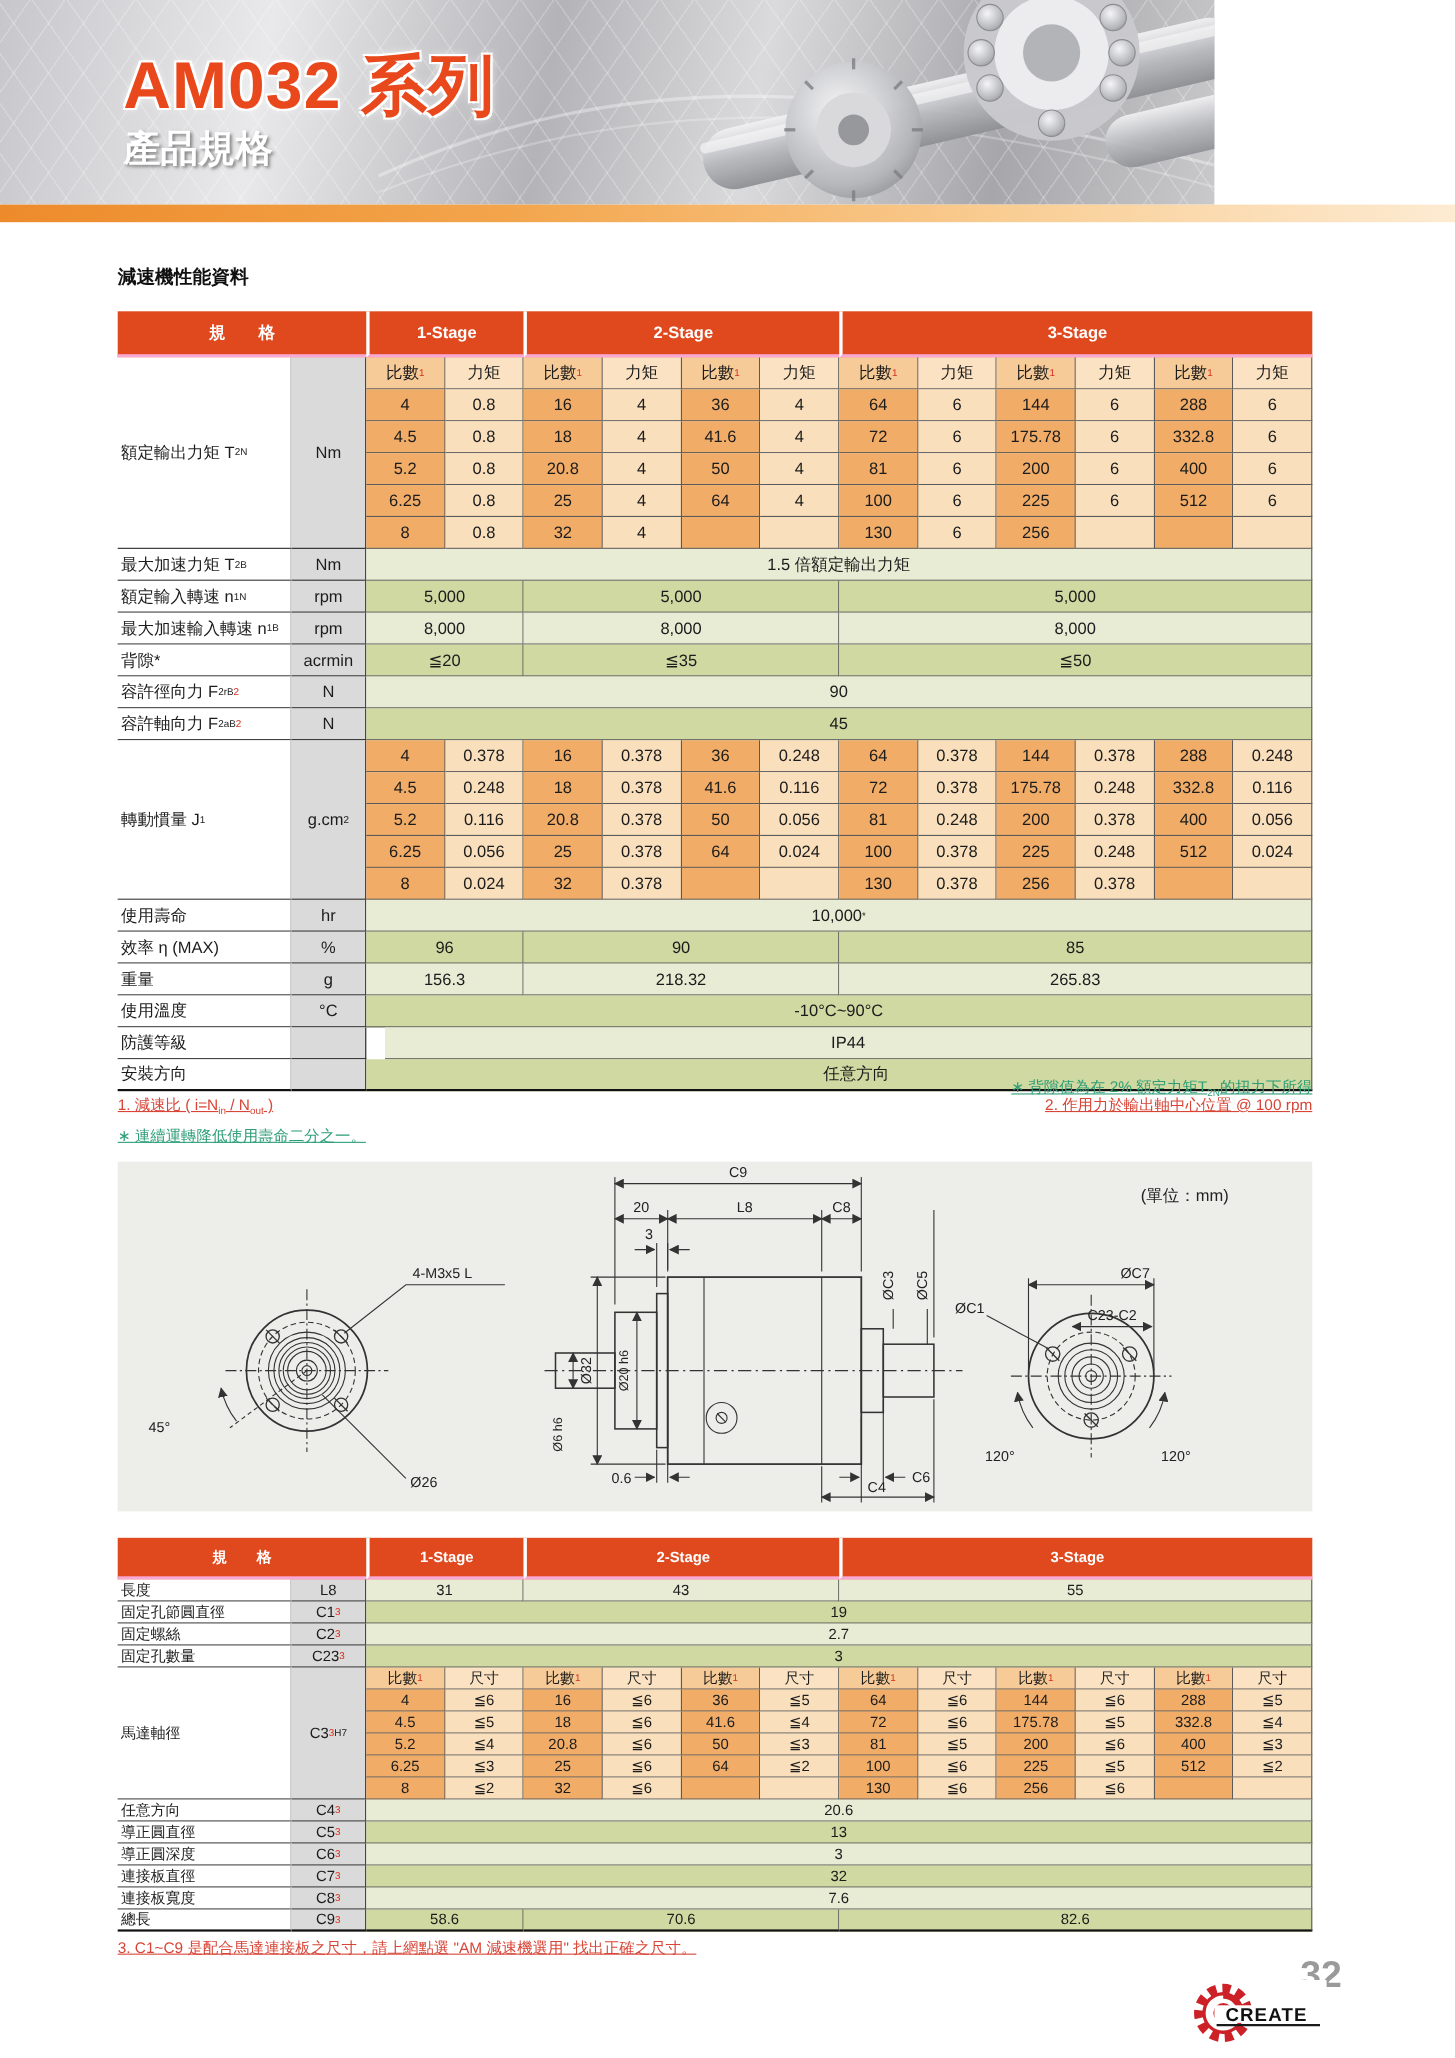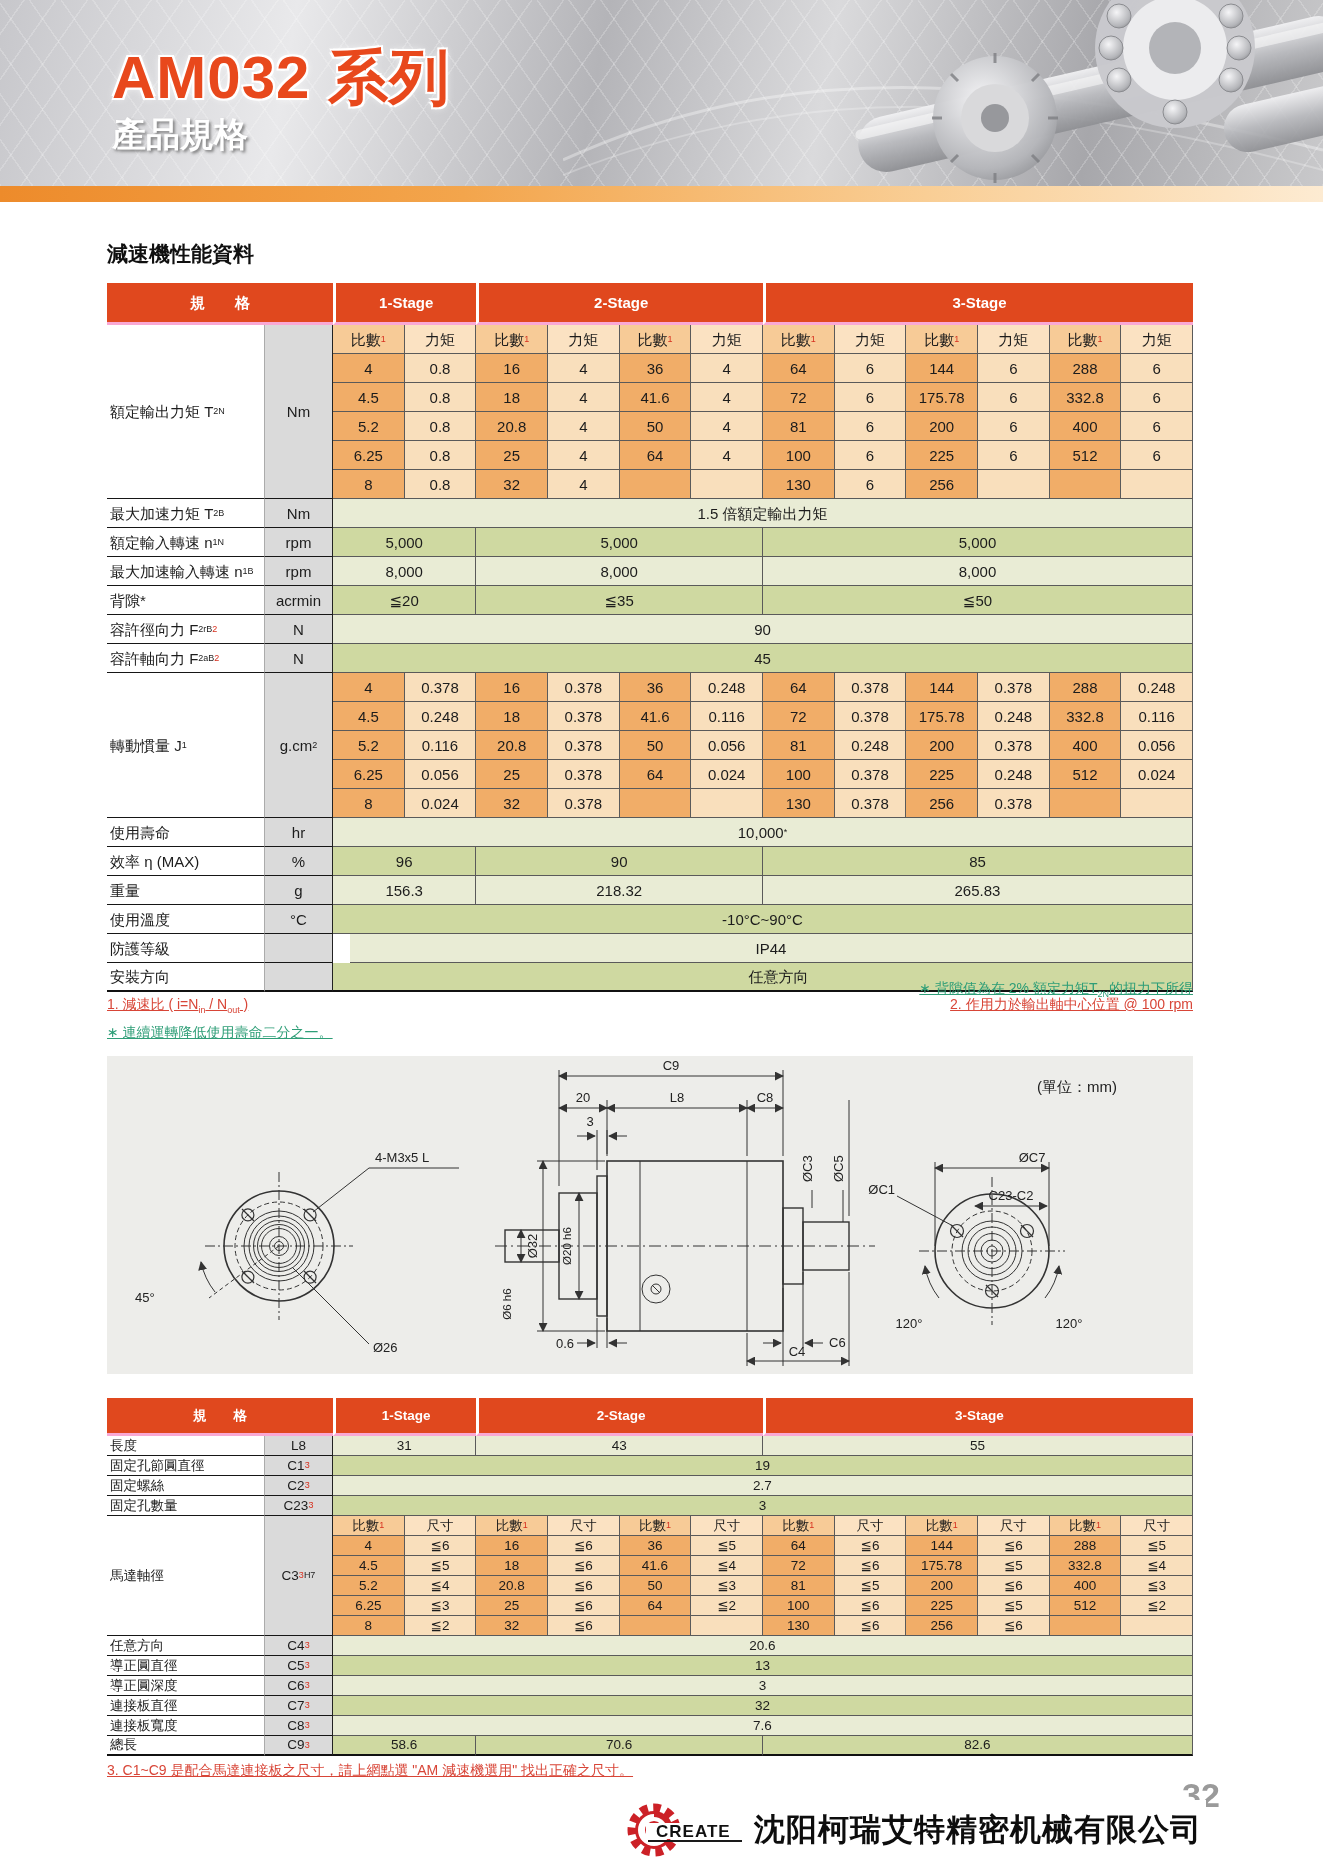--- a/index.html
+++ b/index.html
@@ -1,34 +1,34 @@
 <!DOCTYPE html>
 <html><head>
 <meta charset="utf-8">
 <style>
   html,body{margin:0;padding:0;background:#fff;}
   .page{position:relative;width:1323px;height:1871px;background:#fff;overflow:hidden;
         font-family:"Liberation Sans","DejaVu Sans",sans-serif;color:#1c1c1c;}
 
   
-  .banner{position:absolute;left:0;top:0;width:1323px;height:186px;
+  .banner{position:absolute;left:0;top:0;width:1104px;height:186px;
     background:linear-gradient(100deg,#c7c7cb 0%,#e9e9eb 22%,#b4b4b8 45%,#dadadc 62%,#a7a7ab 82%,#c9c9cb 100%);}
   .banner .mesh{position:absolute;inset:0;
     background:repeating-linear-gradient(55deg,rgba(255,255,255,.20) 0 1.5px,transparent 1.5px 26px),
                repeating-linear-gradient(-55deg,rgba(255,255,255,.20) 0 1.5px,transparent 1.5px 26px);}
   .banner-art{position:absolute;right:0;top:0;}
   .series-title{position:absolute;left:112px;top:38px;font-size:60px;font-weight:bold;color:#E8481C;letter-spacing:1px;
     text-shadow:-2px -2px 0 #fff,2px -2px 0 #fff,-2px 2px 0 #fff,2px 2px 0 #fff,0 0 9px rgba(255,255,255,.9);}
   .sub-title{position:absolute;left:112px;top:112px;font-size:34px;font-weight:bold;color:#fff;
     text-shadow:2px 2px 3px rgba(96,96,96,.75);}
   .orange-strip{position:absolute;left:0;top:186px;width:1323px;height:16px;
     background:linear-gradient(90deg,#ED8B2B 0%,#F3A54C 35%,#F9CE95 70%,#FDEBD2 100%);}
 
   
-  .sec-title{position:absolute;left:107px;top:240px;font-size:21px;font-weight:bold;color:#101010;}
+  .sec-title{position:absolute;left:107px;top:240px;font-size:17px;font-weight:bold;color:#101010;}
   .fn{position:absolute;font-size:14px;white-space:nowrap;text-decoration:underline;}
   .fn.red{color:#D84537;}
   .fn.green{color:#2E9E77;}
   sub{font-size:9px;} sup{font-size:9px;}
   .rsup{color:#D6301F;font-size:9px;}
 
   
   .tbl{position:absolute;left:107px;width:1086px;display:grid;
        grid-template-columns:158px 68px repeat(12,1fr);}
   .perf{top:283px;grid-template-rows:42px repeat(23,29px);}
@@ -579,16 +579,15 @@
           <circle cx="30" cy="28" r="21" fill="none" stroke="#CC2127" stroke-width="11" stroke-dasharray="7 5.2"></circle>
           <circle cx="30" cy="28" r="19" fill="#CC2127"></circle>
           <circle cx="30" cy="28" r="13" fill="#ffffff"></circle>
           <circle cx="30" cy="28" r="9" fill="#CC2127"></circle>
           <rect x="22" y="21" width="98" height="16" fill="#ffffff"></rect>
           <path d="M30,14 A14 14 0 1 0 44,28" fill="none" stroke="#ffffff" stroke-width="4"></path>
           <line x1="24" y1="39" x2="118" y2="39" stroke="#1a1a1a" stroke-width="2"></line>
           <text x="32" y="35" font-size="17" font-weight="bold" fill="#111" letter-spacing="1">CREATE</text>
         </g>
       </svg>
-      <span class="company">沈阳柯瑞艾特精密机械有限公司</span>
     </div>
   </div>
 </div>
 
 </body></html>

